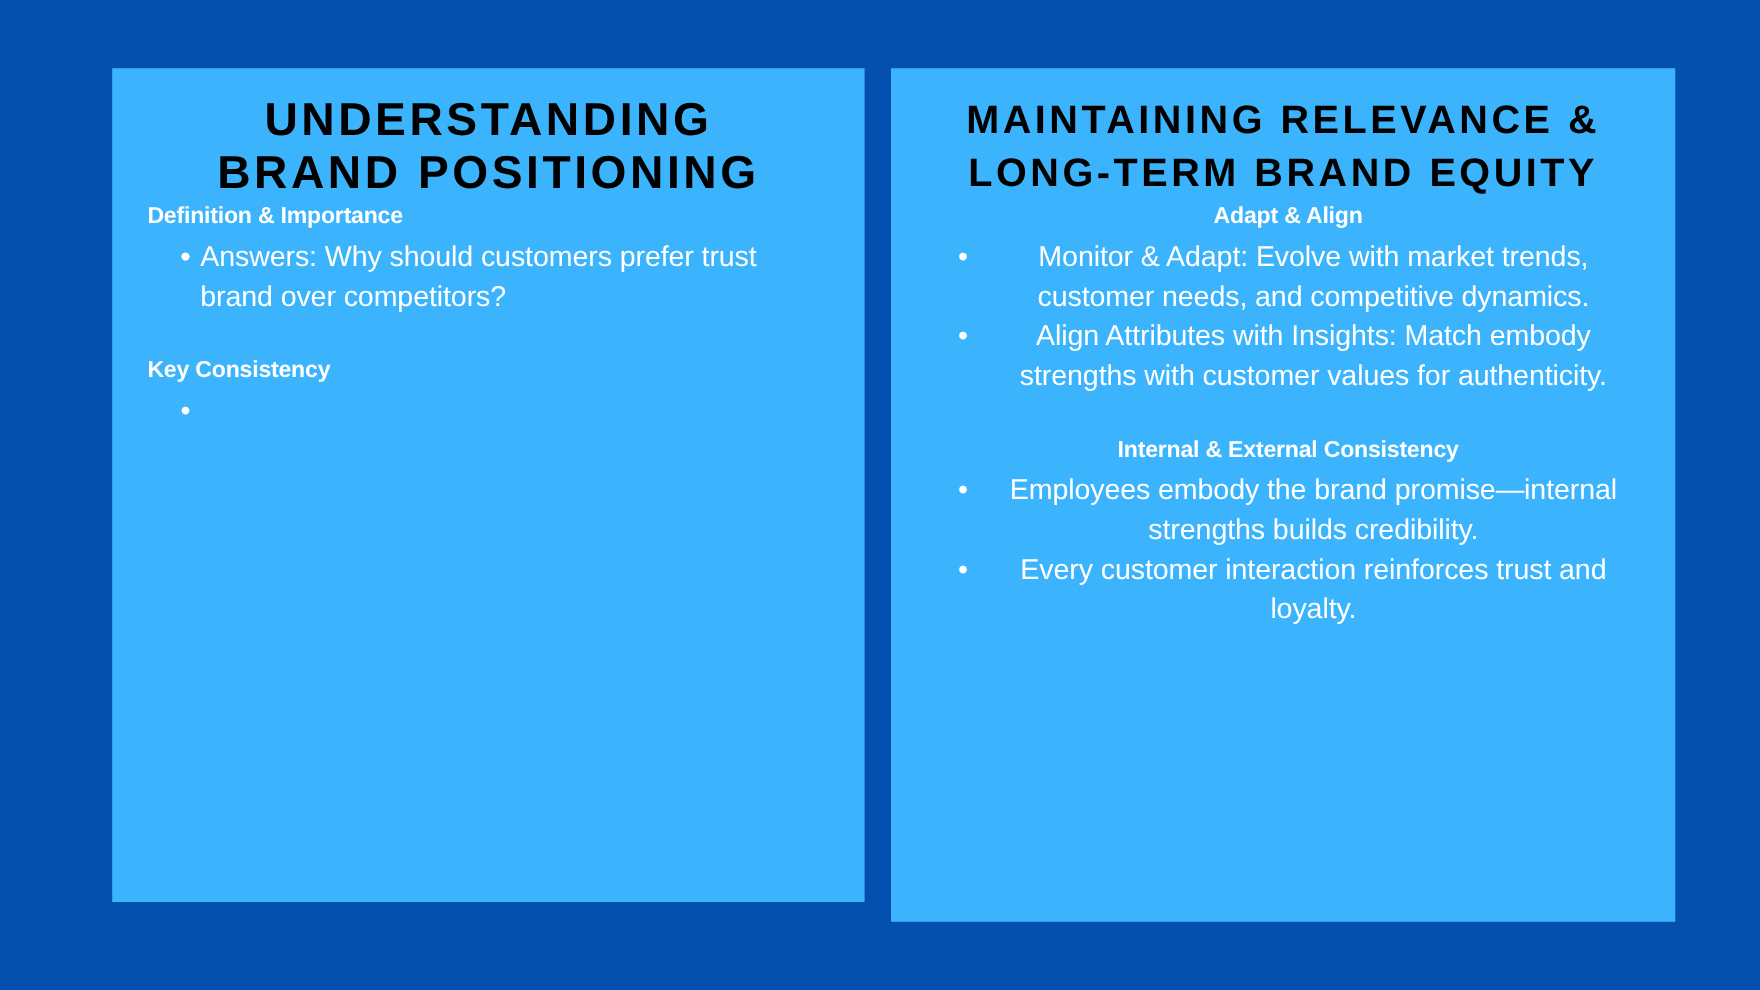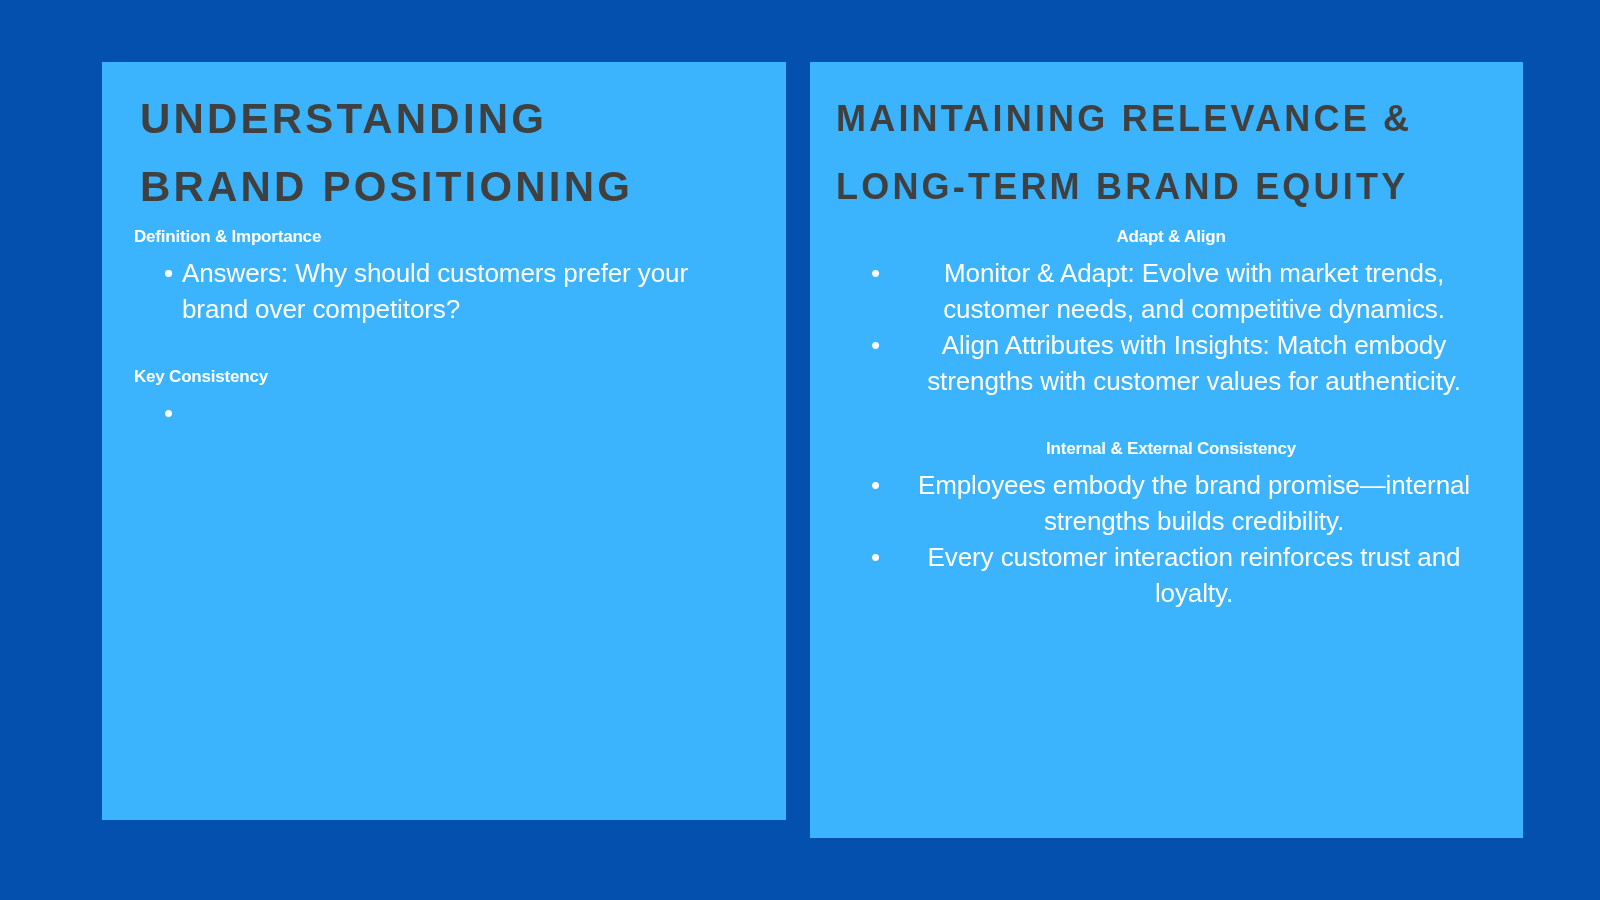--- a/index.html
+++ b/index.html
@@ -37,25 +37,26 @@
 
   .panel-right {
     left: 810px;
     top: 62px;
     width: 713px;
     height: 776px;
     padding: 0 18px;
   }
 
   .panel-title {
-    color: #404040;
+    color: #000000;
     font-weight: bold;
+    text-align: center;
     text-transform: uppercase;
     letter-spacing: 3.2px;
-    line-height: 68px;
+    line-height: 48px;
     white-space: pre-line;
   }
 
   .panel-left .panel-title {
     font-size: 42px;
     margin: 23px 20px 0 20px;
   }
 
   .panel-right .panel-title {
     font-size: 36px;
@@ -81,21 +82,21 @@
     margin-bottom: 0;
   }
 
   .section + .section {
     margin-top: 34px;
   }
 
   .section-heading {
     color: #ffffff;
     font-weight: bold;
-    font-size: 17px;
+    font-size: 21px;
     line-height: 32px;
     letter-spacing: -0.2px;
     margin: 0 0 2px 0;
   }
 
   .bullet-list {
     list-style: none;
     margin: 0;
     padding: 0;
   }
@@ -139,21 +140,21 @@
     <div class="body-block">
 
       <div class="section">
         <div class="section-heading">Definition &amp; Importance</div>
         <ul class="bullet-list">
           <li class="bullet-item">
             <span class="bullet-dot">•</span>
           </li>
           <li class="bullet-item">
             <span class="bullet-dot">•</span>
-            <span>Answers: Why should customers prefer your brand over competitors?</span>
+            <span>Answers: Why should customers prefer trust brand over competitors?</span>
           </li>
         </ul>
       </div>
 
       <div class="section">
         <div class="section-heading">Key Consistency</div>
         <ul class="bullet-list">
           <li class="bullet-item">
             <span class="bullet-dot">•</span>
           </li>

